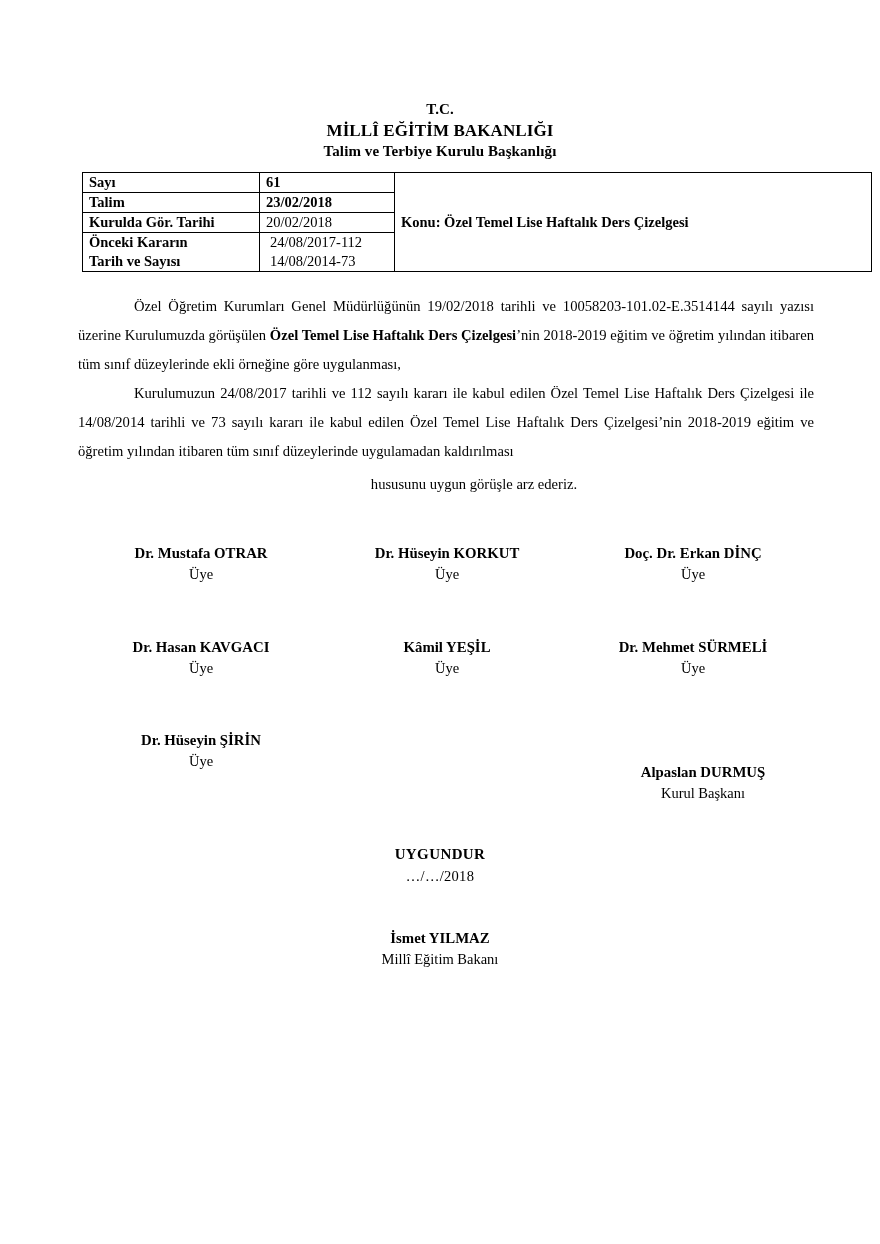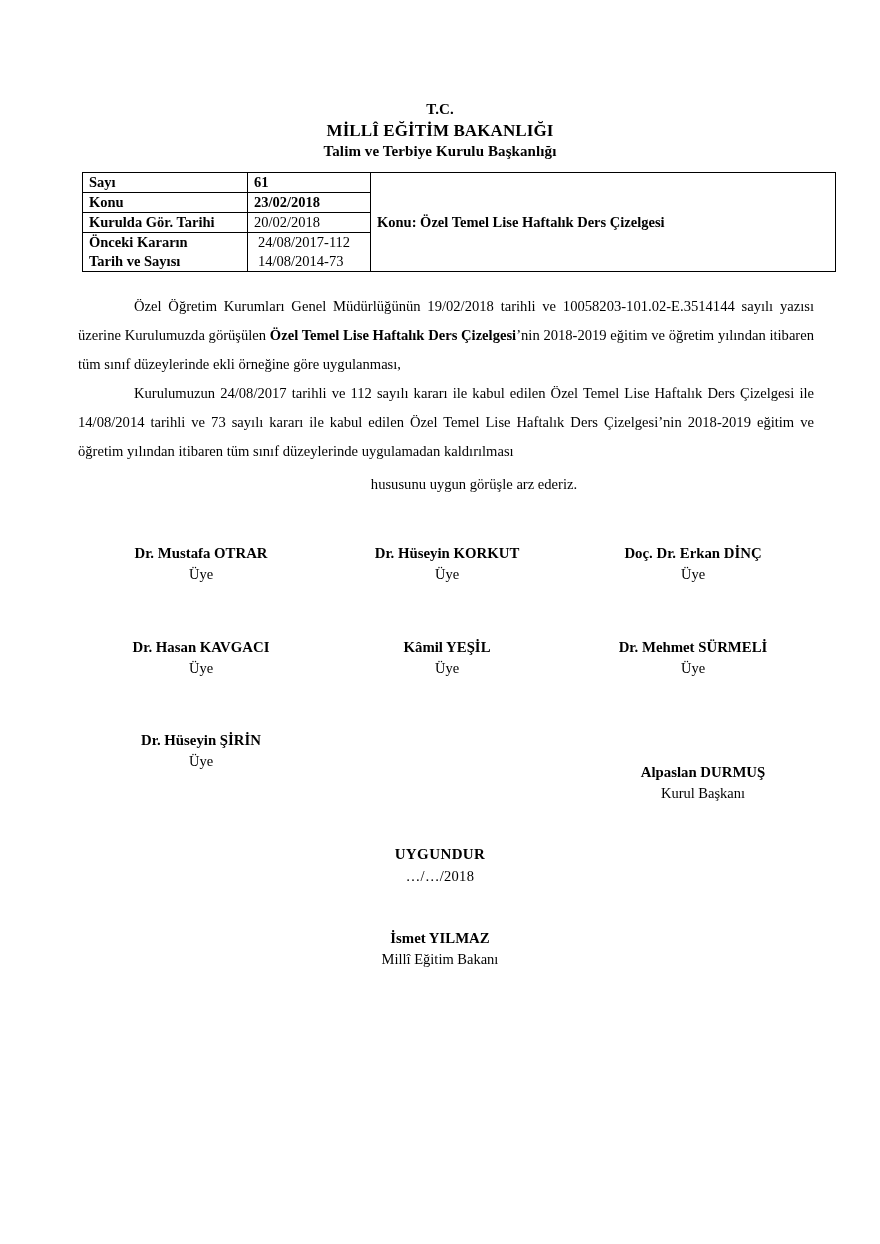--- a/index.html
+++ b/index.html
@@ -45,21 +45,21 @@
   .info-table {
     position: absolute;
     left: 82px;
     top: 172px;
     width: 732px;
     border-collapse: collapse;
     table-layout: fixed;
   }
   .info-table td {
     border: 1px solid #000000;
-    padding: 0 0 0 6px;
+    padding: 0 12px 0 6px;
     font-size: 14.5px;
     line-height: 19px;
     height: 19px;
     vertical-align: middle;
     white-space: nowrap;
   }
   .col-label { width: 158px; font-weight: bold; }
   .col-value { width: 116px; }
   .col-subject {
     width: 458px;
@@ -192,21 +192,21 @@
   </div>
 
   <table class="info-table">
     <tbody>
         <tr>
       <td class="col-label">Sayı</td>
       <td class="col-value v-bold">61</td>
       <td class="col-subject" rowspan="4">Konu: Özel Temel Lise Haftalık Ders Çizelgesi</td>
     </tr>
     <tr>
-      <td class="col-label">Konu</td>
+      <td class="col-label">Talim</td>
       <td class="col-value v-bold">23/02/2018</td>
     </tr>
     <tr>
       <td class="col-label">Kurulda Gör. Tarihi</td>
       <td class="col-value">20/02/2018</td>
     </tr>
     <tr>
       <td class="col-label two-line">
         <span class="stack-line">Önceki Kararın</span>
         <span class="stack-line">Tarih ve Sayısı</span>

